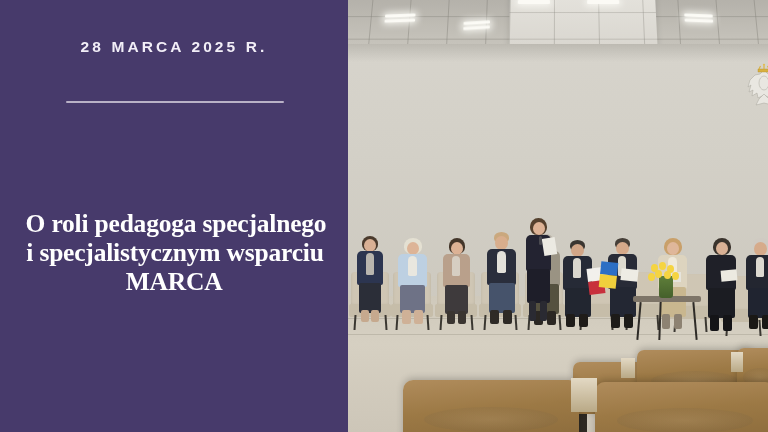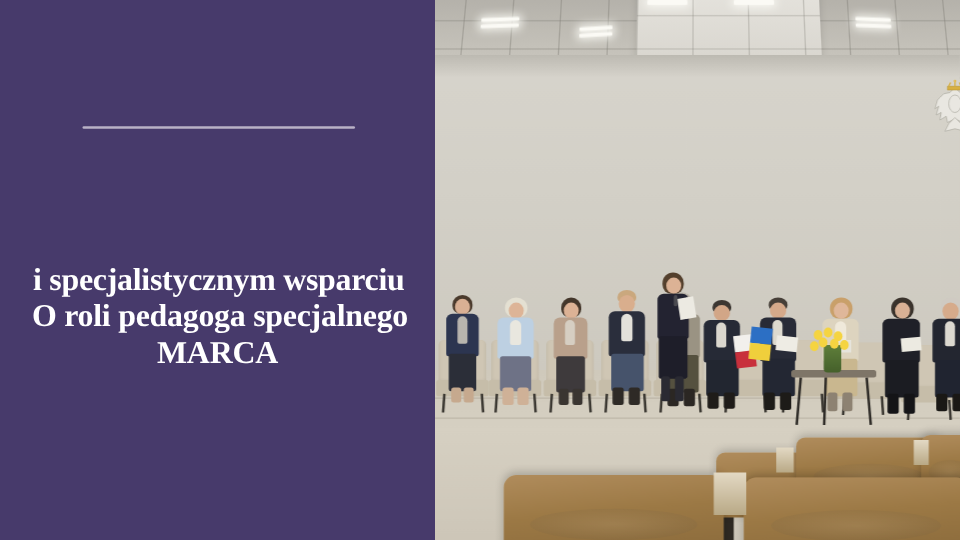--- a/index.html
+++ b/index.html
@@ -532,24 +532,25 @@
     <div class="desk" style="left:392px; top:348px; width:46px; height:48px;"></div>
 
     <div class="desk" style="left:58px;  top:380px; width:176px; height:64px; border-radius:10px 10px 0 0;"></div>
     <div class="desk-gap" style="left:226px; top:378px; width:26px; height:34px;"></div>
     <div class="desk-leg" style="left:228px; top:410px; width:14px; height:26px;"></div>
     <div class="desk" style="left:250px; top:382px; width:180px; height:62px; border-radius:10px 10px 0 0;"></div>
 
   </div>
 
   <div class="purple-panel">
+    <div class="event-date">28 MARCA 2025 R.</div>
 
     <div class="divider-rule"></div>
 
     <div class="event-title">
+      <span class="tline l1">O roli pedagoga specjalnego</span>
       <span class="tline l2">i specjalistycznym wsparciu</span>
-      <span class="tline l1">O roli pedagoga specjalnego</span>
       <span class="tline l3">MARCA</span>
     </div>
   </div>
 
   <div class="seam"></div>
 </div>
 
 </body></html>

